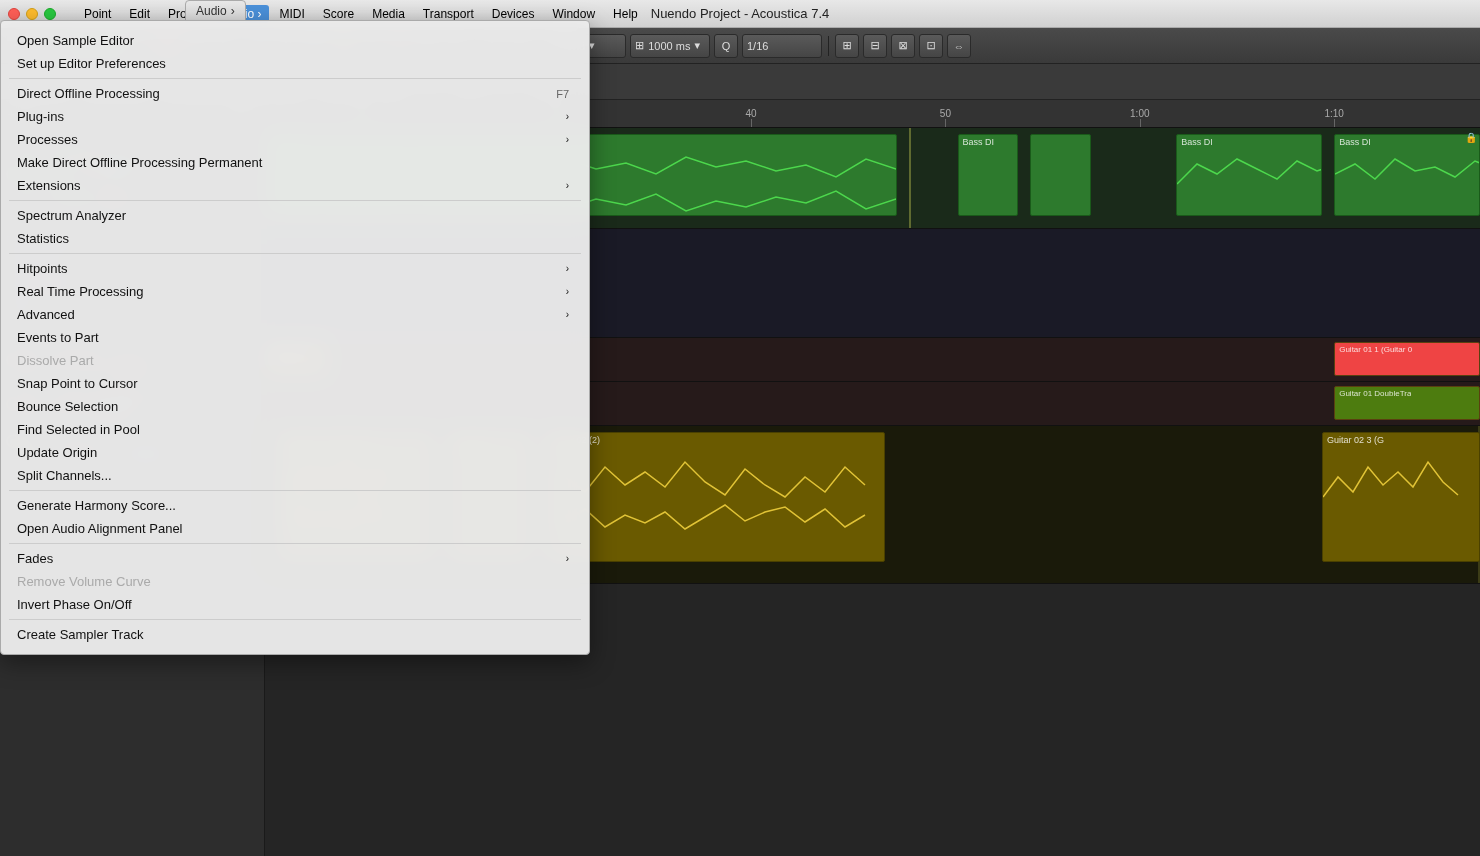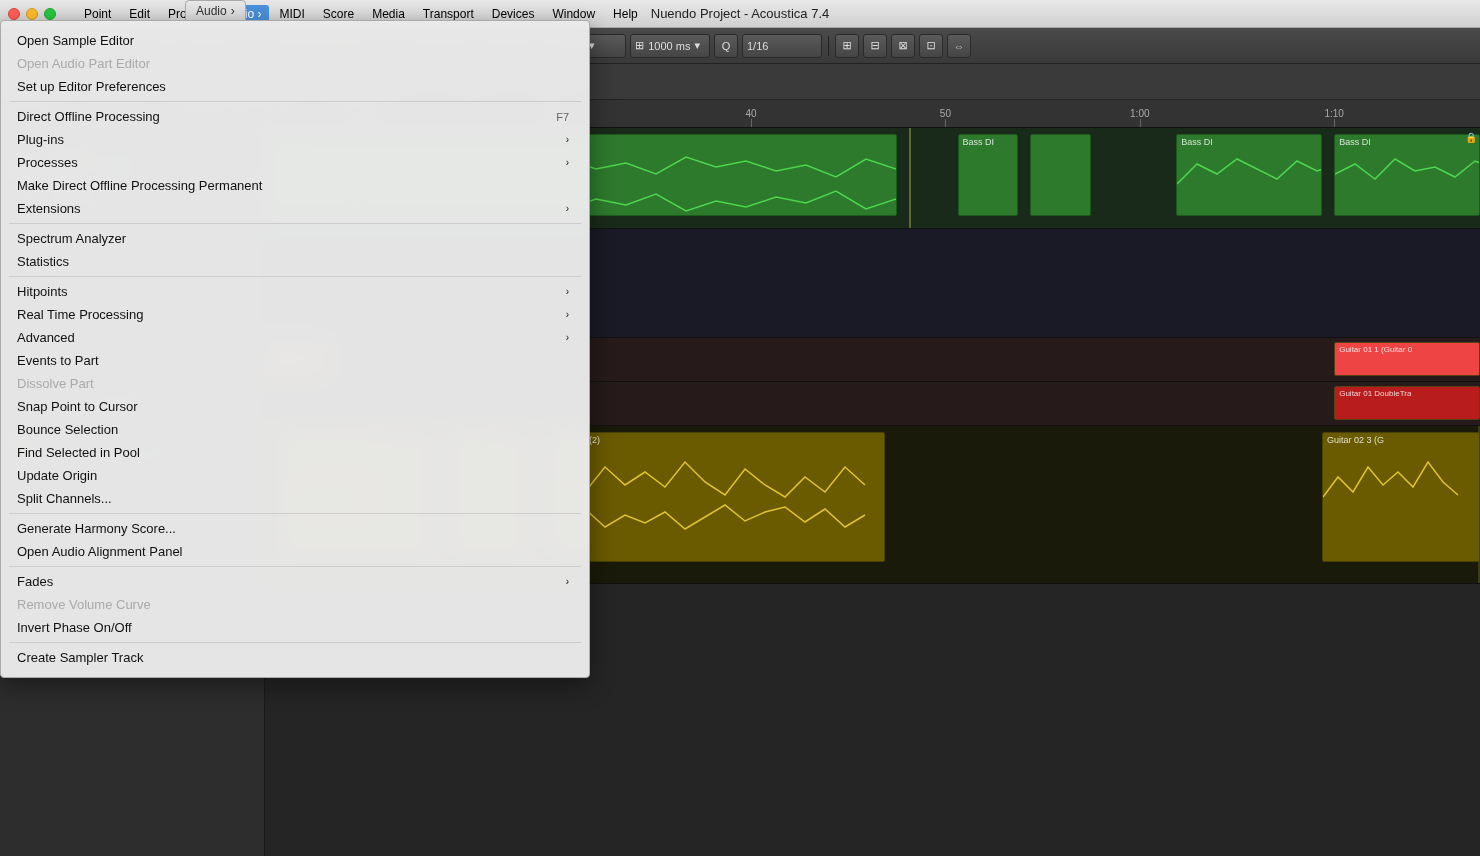--- a/index.html
+++ b/index.html
@@ -647,21 +647,21 @@
         <div class="audio-clip" style="left:0;top:4px;width:5%;height:34px;background:#7a5a1a;border:1px solid #5a4010;">
           <span class="clip-label" style="font-size:8px;">Guitar 0</span>
         </div>
 
         <div class="audio-clip" style="left:88%;top:4px;width:12%;height:34px;background:#ef4444;border:1px solid #5a4010;">
           <span class="clip-label" style="font-size:8px;">Guitar 01 1 (Guitar 0</span>
         </div>
       </div>
 
       <div style="position:absolute;top:254px;left:0;right:0;height:44px;background:#261a1a;border-bottom:1px solid #111;">
-        <div class="audio-clip" style="left:88%;top:4px;width:12%;height:34px;background:#b91c1c;border:1px solid #5a4010;">
+        <div class="audio-clip" style="left:88%;top:4px;width:12%;height:34px;background:#4d7c0f;border:1px solid #5a4010;">
           <span class="clip-label" style="font-size:8px;">Guitar 01 DoubleTra</span>
         </div>
       </div>
 
       <div style="position:absolute;top:298px;left:0;right:0;height:158px;background:#1a1a0a;border-bottom:1px solid #111;">
 
         <div class="audio-clip" style="left:1%;top:6px;width:13%;height:130px;background:#6a5a00;border:1px solid #4a4000;">
           <span class="clip-label">Guitar 02 1 (Guitar 02)</span>
           <div class="clip-waveform">
             <svg width="100%" height="100%" preserveAspectRatio="none">
@@ -706,23 +706,20 @@
       <span>Audio</span>
       <span>›</span>
     </div>
 
     <div class="context-menu" style="top:20px;left:0;width:590px;">
 
       <div class="ctx-item">
         <span class="ctx-item-left">Open Sample Editor</span>
       </div>
 
-      <div class="ctx-item disabled">
-        <span class="ctx-item-left">Open Audio Part Editor</span>
-      </div>
 
       <div class="ctx-item">
         <span class="ctx-item-left">Set up Editor Preferences</span>
       </div>
       <div class="ctx-separator"></div>
 
       <div class="ctx-item">
         <span class="ctx-item-left">Direct Offline Processing</span>
         <span class="ctx-shortcut">F7</span>
       </div>

